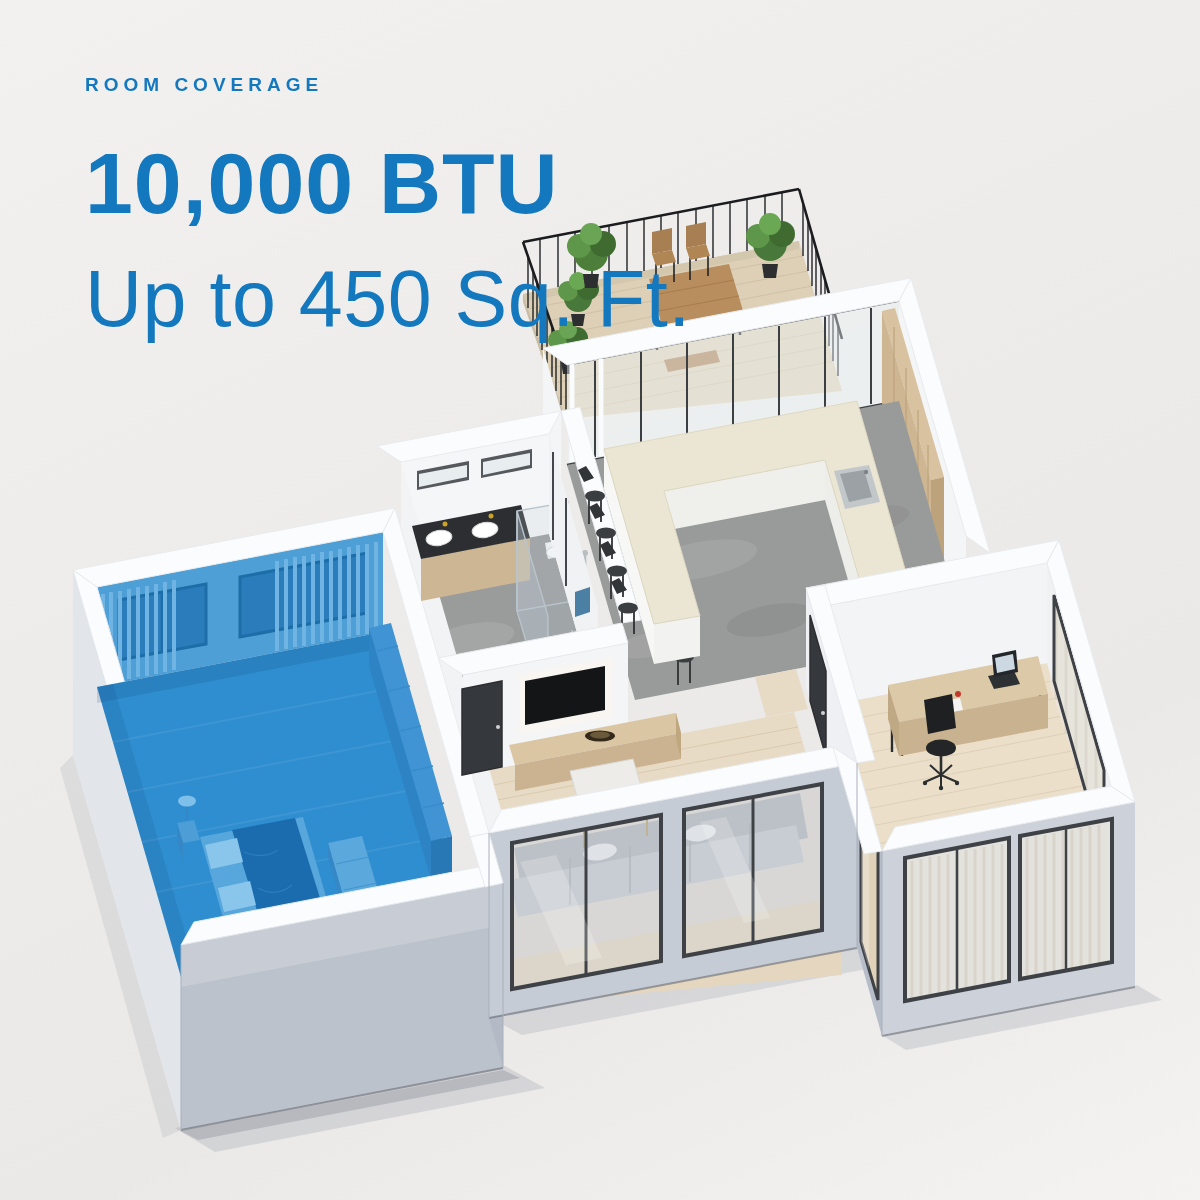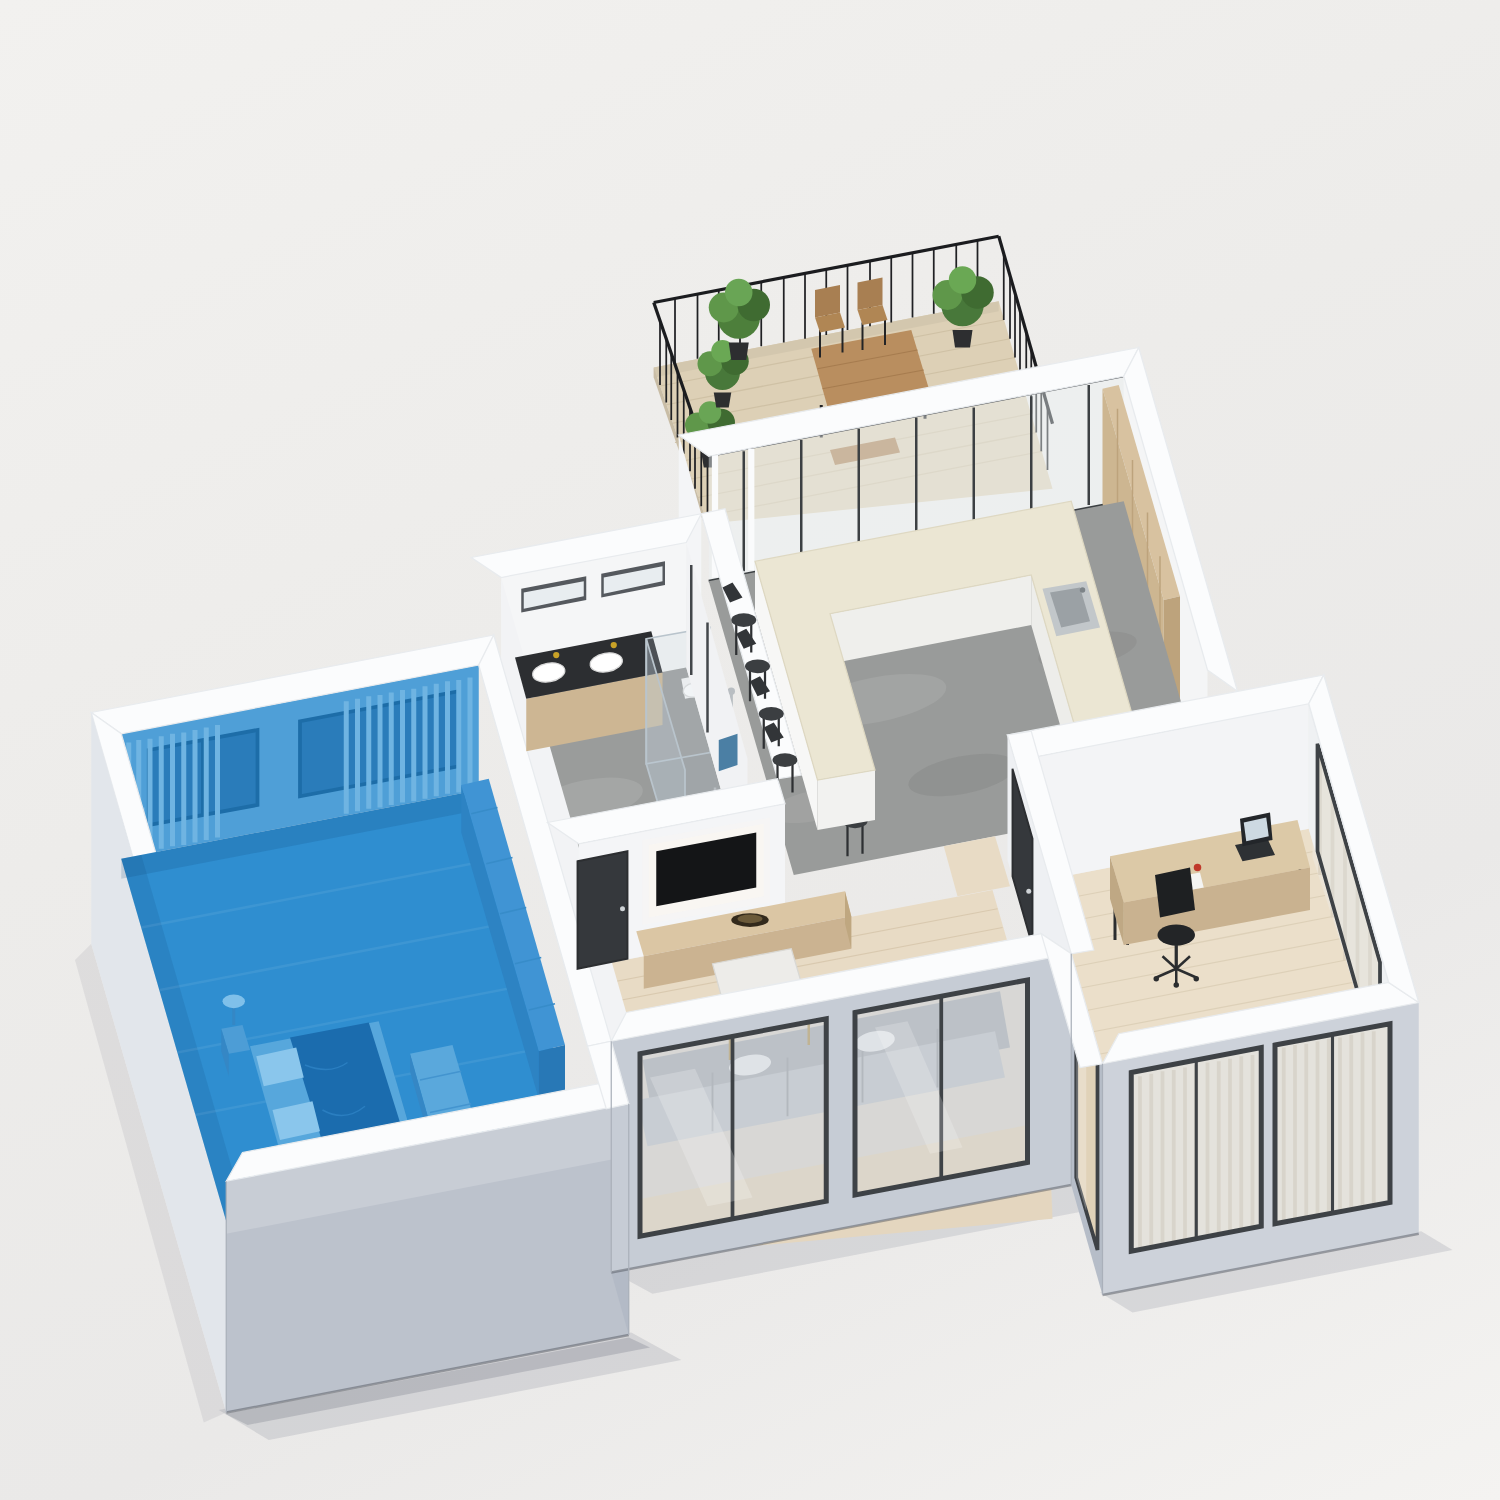--- a/index.html
+++ b/index.html
@@ -10,20 +10,25 @@
   .eyebrow{font-size:19px;font-weight:700;letter-spacing:5px;color:var(--accent,#1478bf);}
   .headline{font-size:86px;font-weight:700;letter-spacing:1px;color:var(--accent,#1478bf);margin-top:38px;}
   .subheadline{font-size:79px;font-weight:400;letter-spacing:0.5px;color:var(--accent,#1478bf);margin-top:20px;}
   svg{position:absolute;left:0;top:0;}
 </style>
 </head>
 <body>
 
 <div class="canvas">
 
+  <div class="hero">
+    <div class="eyebrow">ROOM COVERAGE</div>
+    <div class="headline">10,000 BTU</div>
+    <div class="subheadline">Up to 450 Sq. Ft.</div>
+  </div>
 
   <svg width="1200" height="1200" viewBox="0 0 1200 1200">
 
     <g>
       <polygon points="175,1128 505,1066 545,1088 215,1152" fill="rgba(130,136,148,0.22)"></polygon>
       <polygon points="180,1131 503,1070 520,1078 198,1140" fill="rgba(110,116,128,0.28)"></polygon>
       <polygon points="487,1016 859,946 893,964 522,1035" fill="rgba(130,136,148,0.20)"></polygon>
       <polygon points="880,1034 1137,985 1162,1000 906,1050" fill="rgba(130,136,148,0.22)"></polygon>
       <polygon points="73,755 181,1130 163,1138 60,768" fill="rgba(140,145,155,0.16)"></polygon>
     </g>

